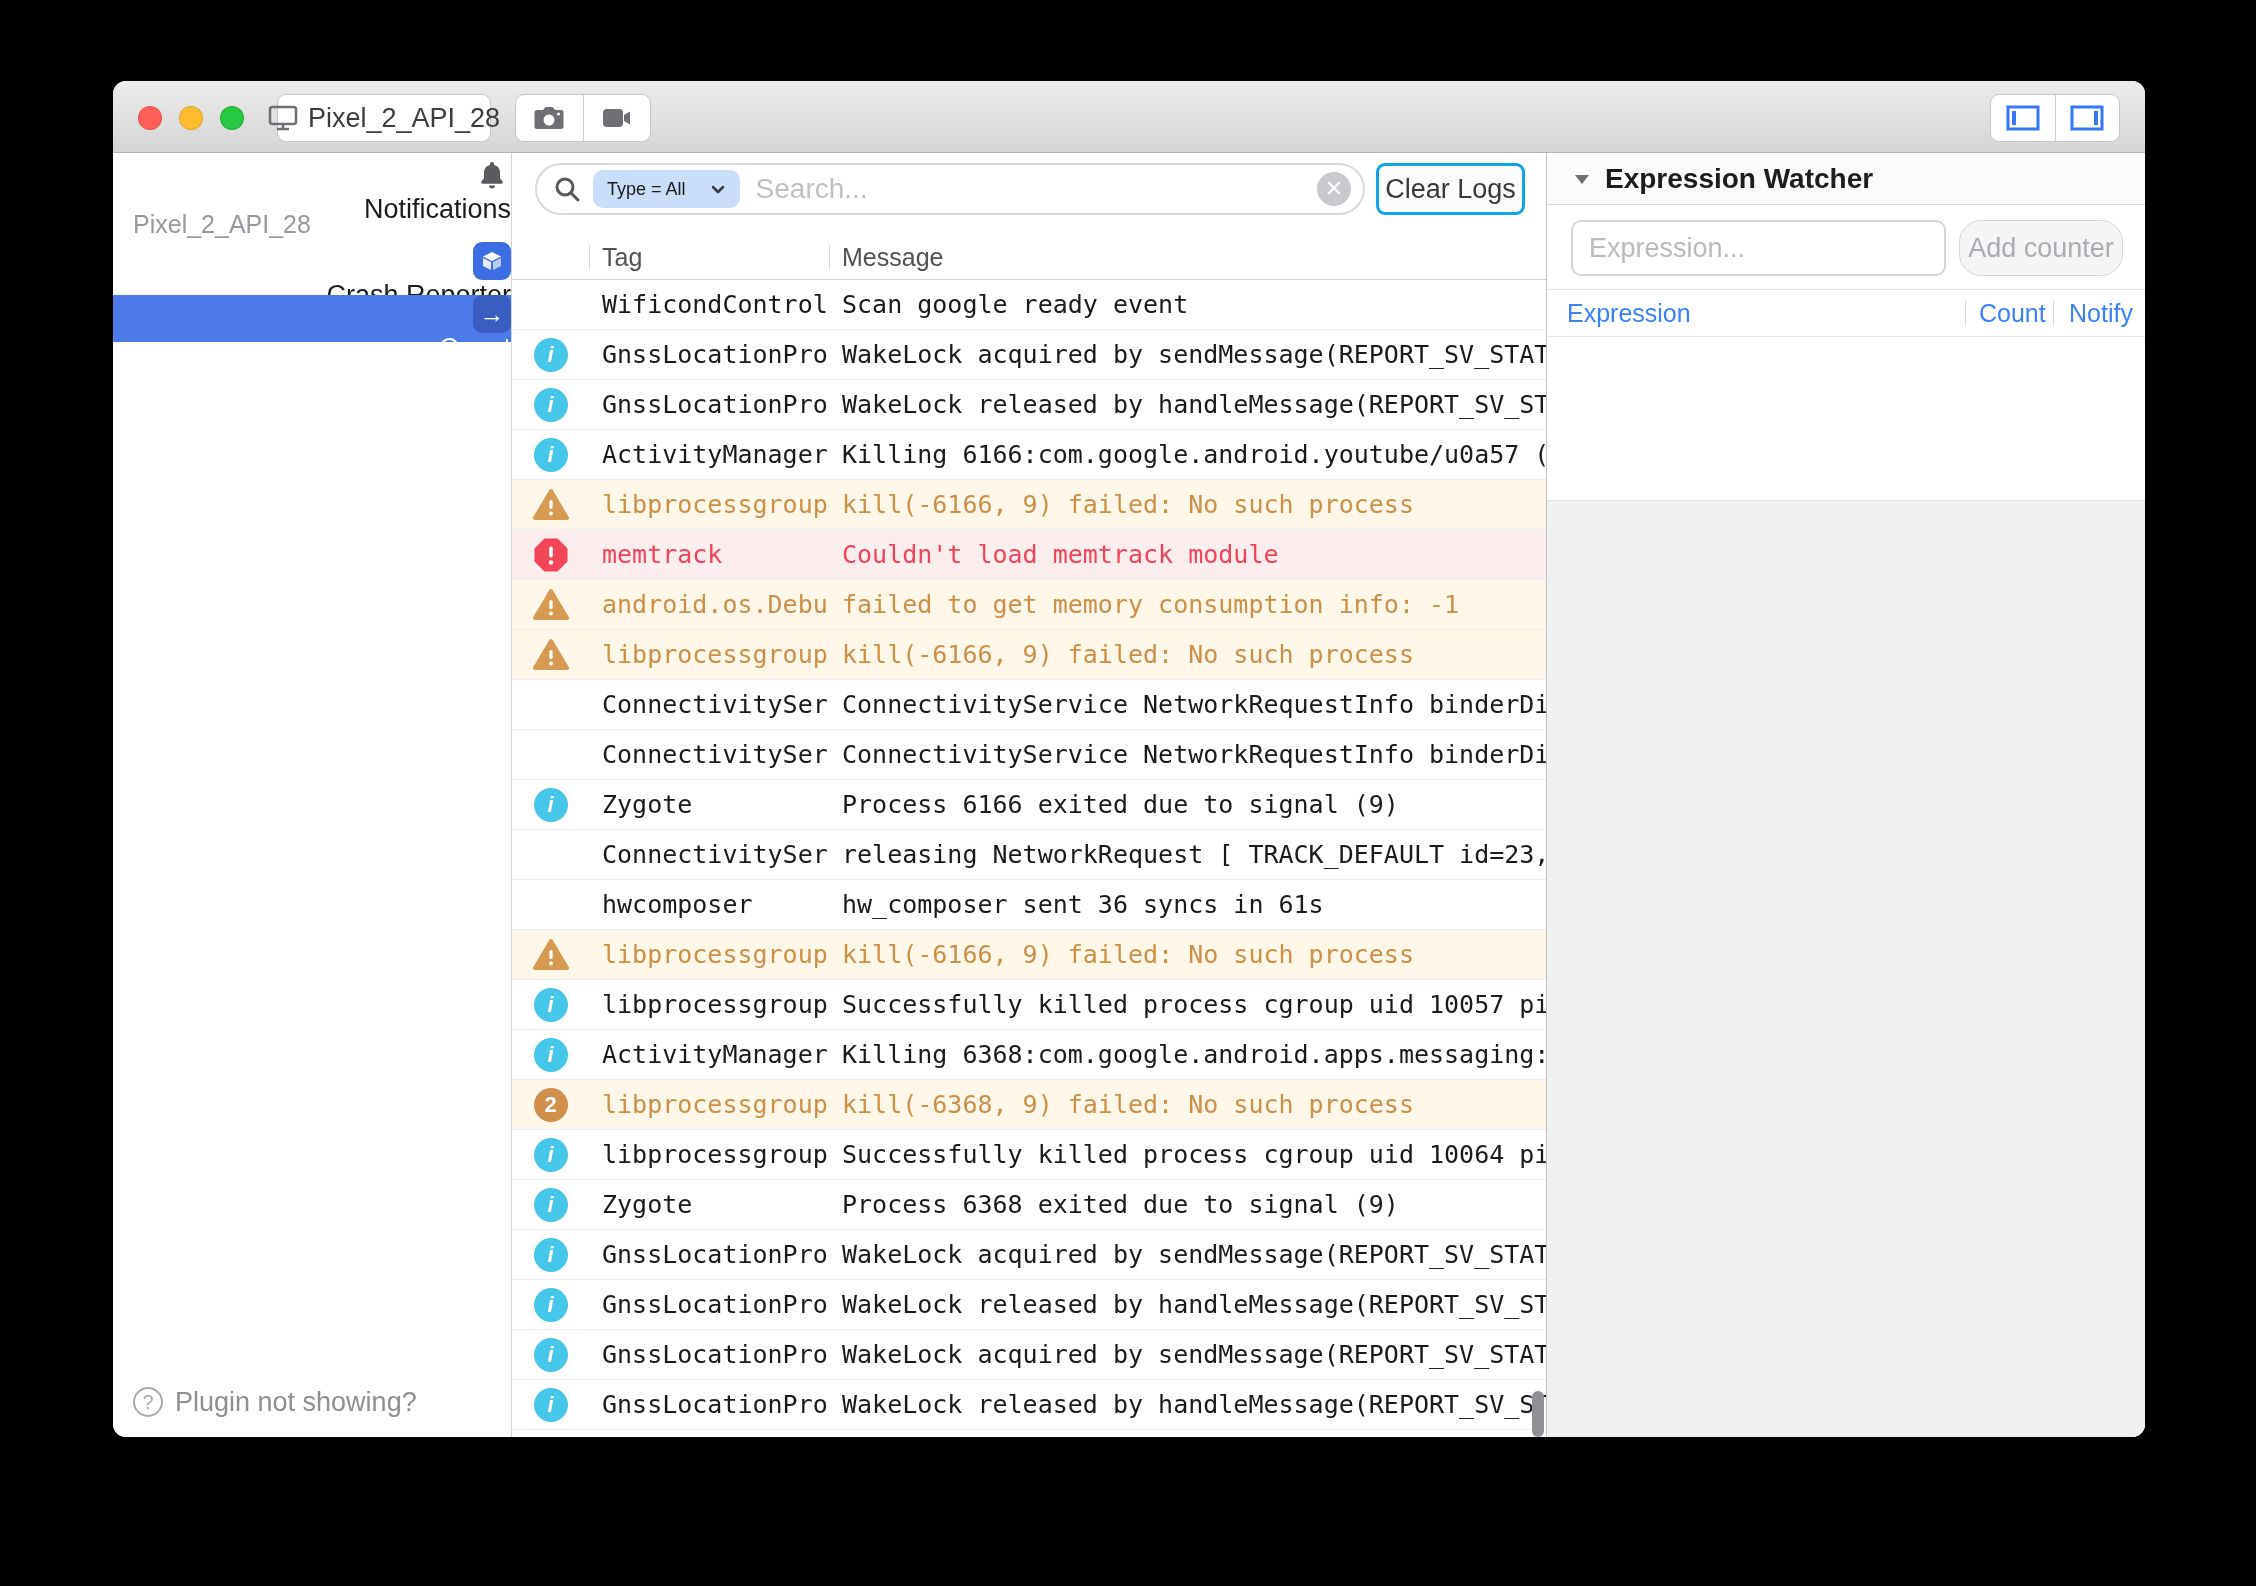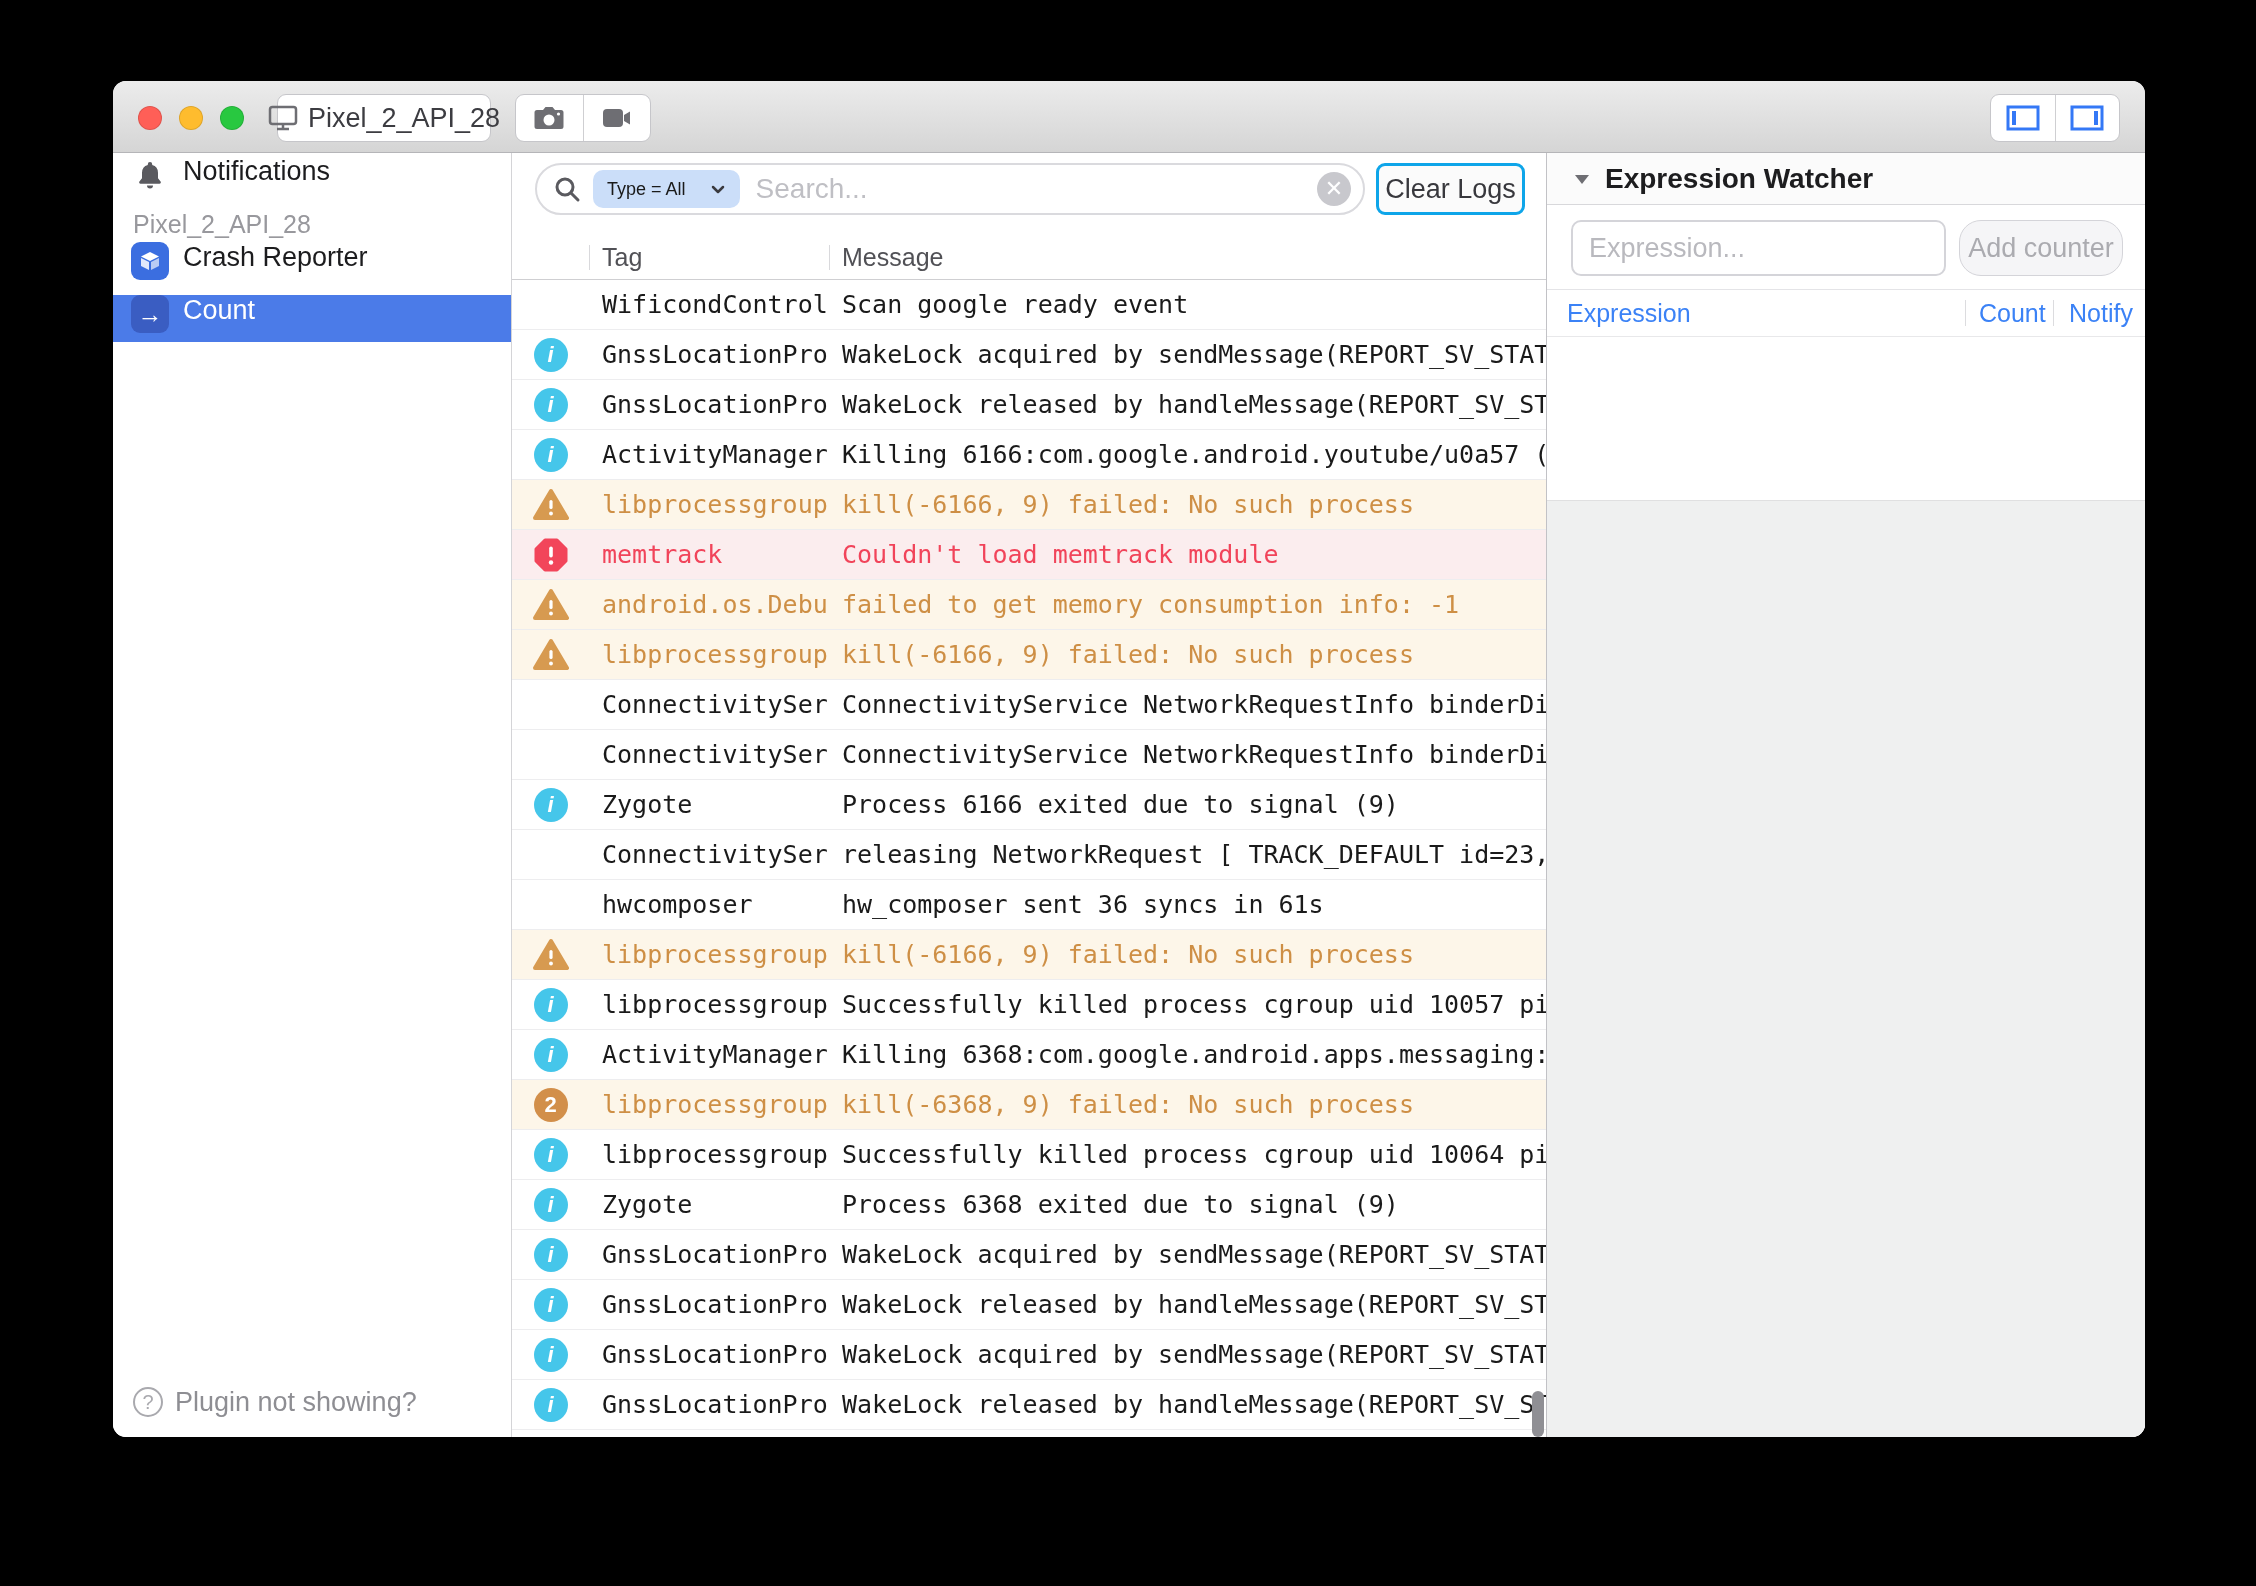--- a/index.html
+++ b/index.html
@@ -31,21 +31,21 @@
   .cam-group { left:402px; width:136px; }
   .toggle-group { left:1877px; width:130px; }
   .seg { flex:1; display:flex; align-items:center; justify-content:center; }
   .seg + .seg { border-left:1px solid #CFCFD2; }
   
   .content { flex:1; display:flex; min-height:0; }
   .sidebar { width:399px; flex:0 0 399px; background:#fff; border-right:1px solid #D4D4D7; position:relative; }
   .main { flex:1; display:flex; flex-direction:column; min-width:0; border-right:1px solid #C2C2C6; background:#fff; }
   .rightpanel { width:598px; flex:0 0 598px; background:#fff; display:flex; flex-direction:column; }
   
-  .side-item { position:absolute; left:0; right:0; height:47px; display:flex; align-items:flex-start; font-size:27px; color:#1C1C1E; }
+  .side-item { position:absolute; left:0; right:0; height:47px; display:flex; align-items:flex-end; font-size:27px; color:#1C1C1E;flex-direction:column; }
   .side-item .ic { width:38px; height:38px; margin-left:18px; display:flex; align-items:center; justify-content:center; flex:0 0 38px; }
   .side-item .lbl { margin-left:14px; white-space:nowrap; }
   .item-notifications { top:3px; }
   .section-label { position:absolute; top:54px; left:20px; height:34px; display:flex; align-items:center; font-size:25px; color:#98989D; }
   .item-crash { top:89px; }
   .item-logs { top:142px; background:#4B7BE8; color:#fff; }
   .app-icon { width:38px; height:38px; border-radius:9px; display:flex; align-items:center; justify-content:center; }
   .crash-icon { background:#3B6EE0; }
   .logs-icon { background:#3A5DC2; color:#fff; font-size:25px; font-weight:bold; }
   .side-footer { position:absolute; top:1226px; left:0; right:0; height:46px; display:flex; align-items:center; color:#8E8E93; font-size:27px; }

